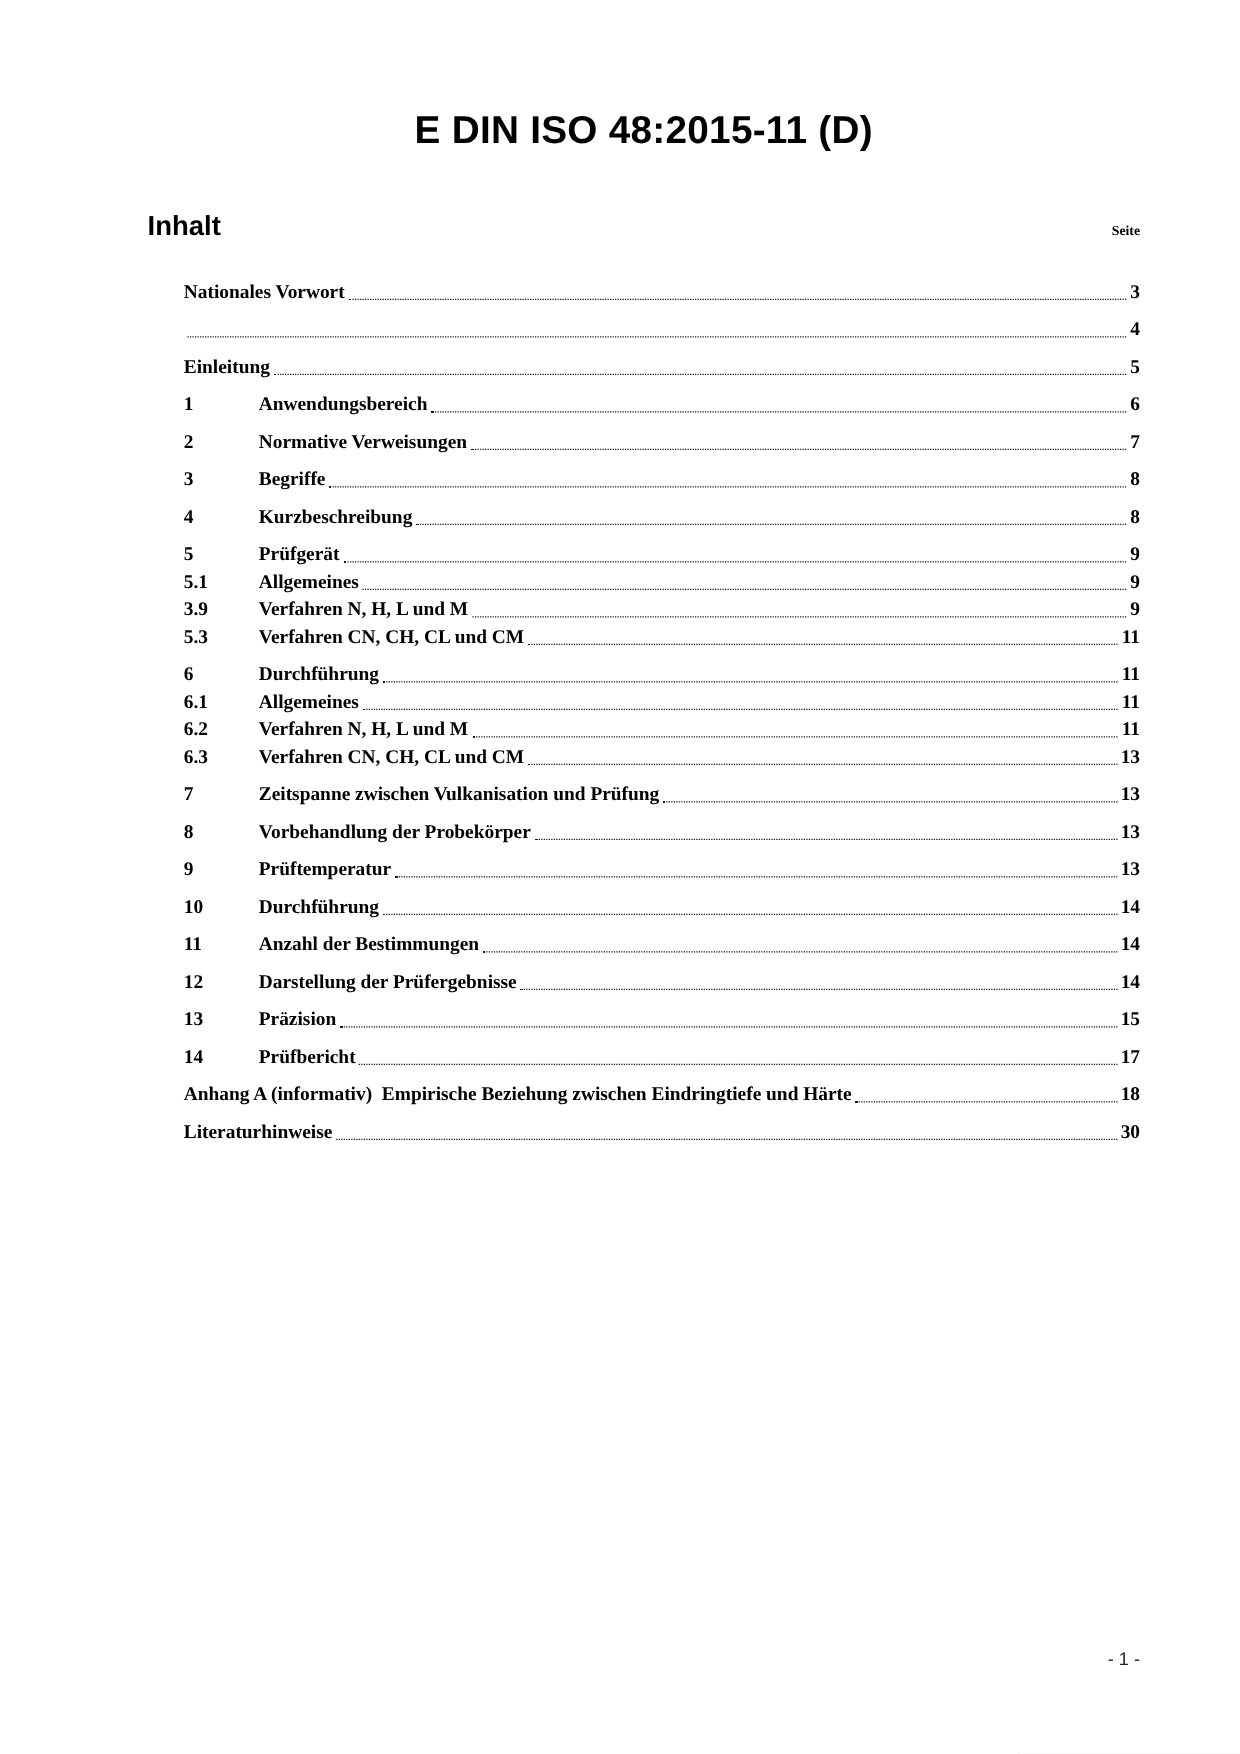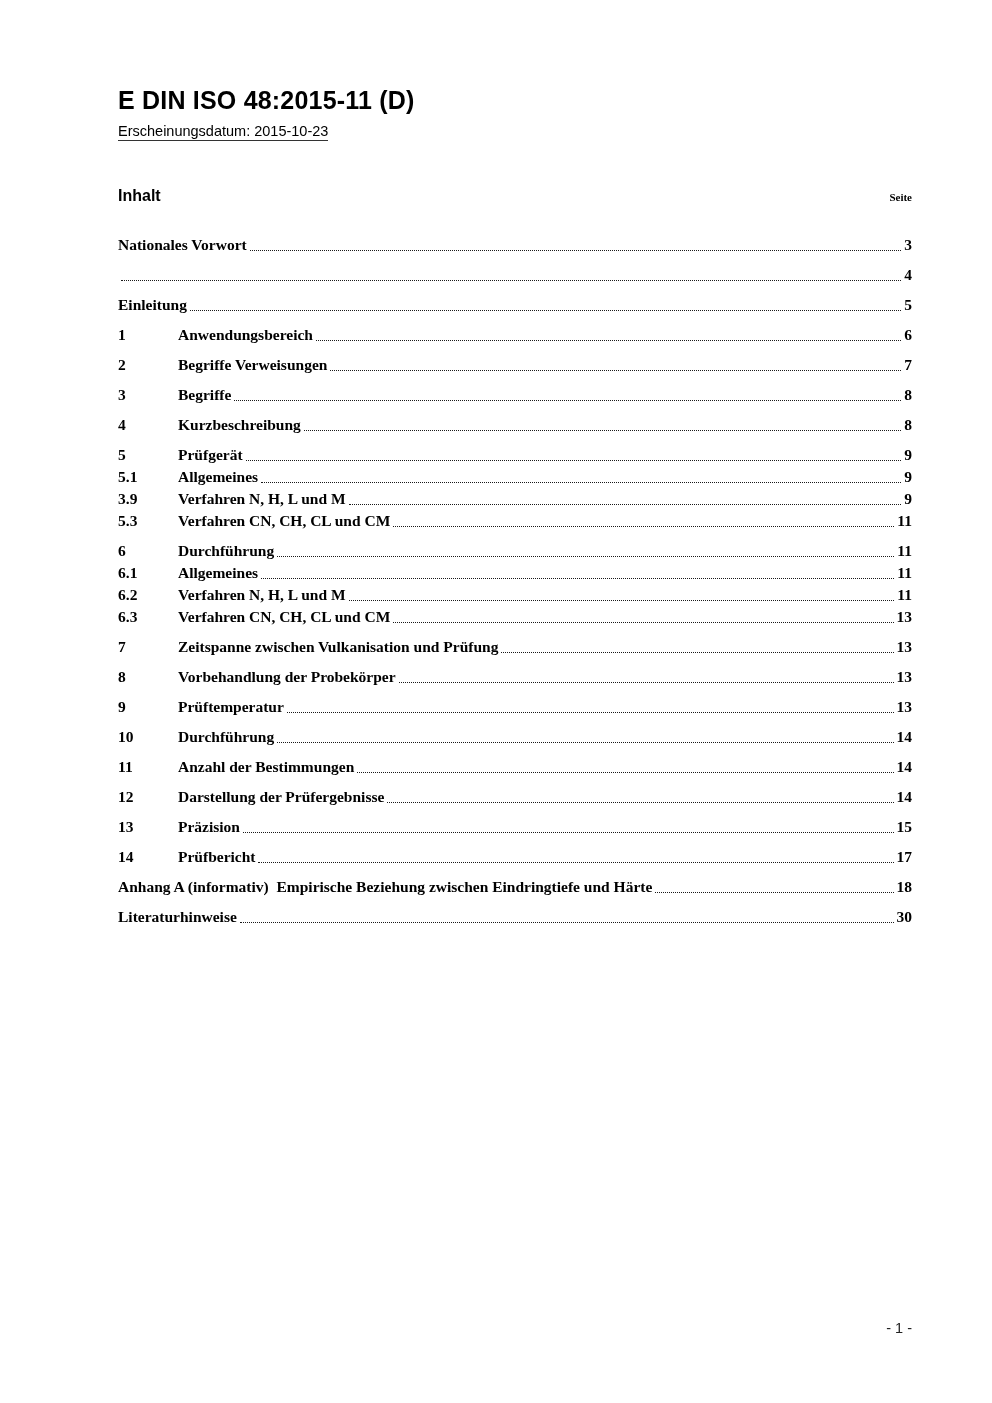--- a/index.html
+++ b/index.html
@@ -15,24 +15,25 @@
     margin:0 auto;
   }
   .content {
     position:absolute;
     left:118px;
     top:0;
     width:794px;
     padding-top:86px;
   }
   .doc-id {
-    font-size:25px;
+    font-size:31px;
     font-weight:bold;
     letter-spacing:0.2px;
     font-family:"Liberation Sans", sans-serif;
+    text-align:center;
   }
   .pubdate-wrap { margin-top:7px; }
   .pubdate {
     display:inline-block;
     font-size:14.5px;
     border-bottom:1px solid #333;
     padding-bottom:1px;
   }
   .doc-title {
     margin-top:24px;
@@ -40,35 +41,36 @@
     font-weight:bold;
     line-height:1.38;
     font-family:"Liberation Sans", sans-serif;
   }
   .toc-header {
     display:flex;
     justify-content:space-between;
     align-items:baseline;
     margin-top:46px;
   }
-  .inhalt { font-size:16px; font-weight:bold; }
+  .inhalt { font-size:22px; font-weight:bold; }
   .seite {
     font-family:"Liberation Serif", serif;
     font-weight:bold;
     font-size:11px;
   }
   .toc-list { margin-top:29px; }
   .toc-row {
     display:flex;
     align-items:flex-end;
     font-family:"Liberation Serif", serif;
     font-weight:bold;
     font-size:15.5px;
     line-height:21px;
     margin-top:9px;
+    margin-left:29px;
   }
   .toc-row.tight { margin-top:1px; }
   .toc-num { flex:none; width:60px; }
   .toc-label { flex:none; white-space:pre-wrap; max-width:640px; }
   .toc-dots {
     flex:1;
     min-width:8px;
     border-bottom:1.6px dotted #1a1a1a;
     margin:0 3px 4px 3px;
   }
@@ -85,23 +87,20 @@
   }
 </style>
 </head>
 <body>
 
 <div class="page">
   <div class="content">
 
     <h1 class="doc-id">E DIN ISO 48:2015-11 (D)</h1>
 
-    <div class="pubdate-wrap">
-      <span class="pubdate">Erscheinungsdatum: 2015-10-23</span>
-    </div>
 
 
     <div class="toc-header">
       <span class="inhalt">Inhalt</span>
       <span class="seite">Seite</span>
     </div>
 
     <div class="toc-list" id="toc-list">
         <div class="toc-row">
           <span class="toc-label">Nationales Vorwort</span>
@@ -118,21 +117,21 @@
           <span class="toc-page">5</span>
         </div>
         <div class="toc-row">
           <span class="toc-num">1</span>
           <span class="toc-label">Anwendungsbereich</span>
           <span class="toc-dots"></span>
           <span class="toc-page">6</span>
         </div>
         <div class="toc-row">
           <span class="toc-num">2</span>
-          <span class="toc-label">Begriffe Verweisungen</span>
+          <span class="toc-label">Normative Verweisungen</span>
           <span class="toc-dots"></span>
           <span class="toc-page">7</span>
         </div>
         <div class="toc-row">
           <span class="toc-num">3</span>
           <span class="toc-label">Begriffe</span>
           <span class="toc-dots"></span>
           <span class="toc-page">8</span>
         </div>
         <div class="toc-row">

